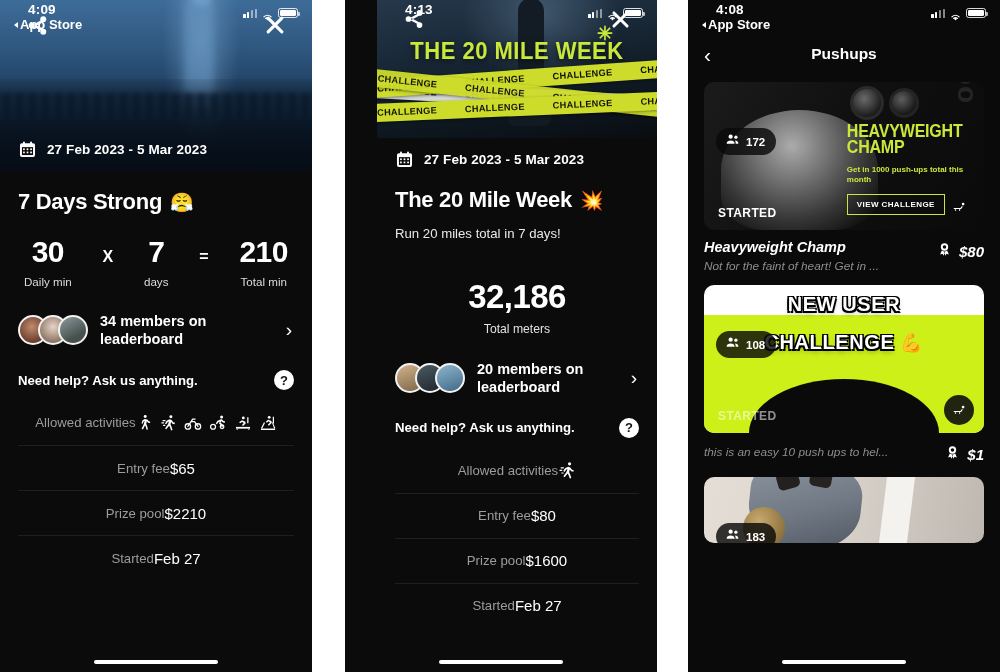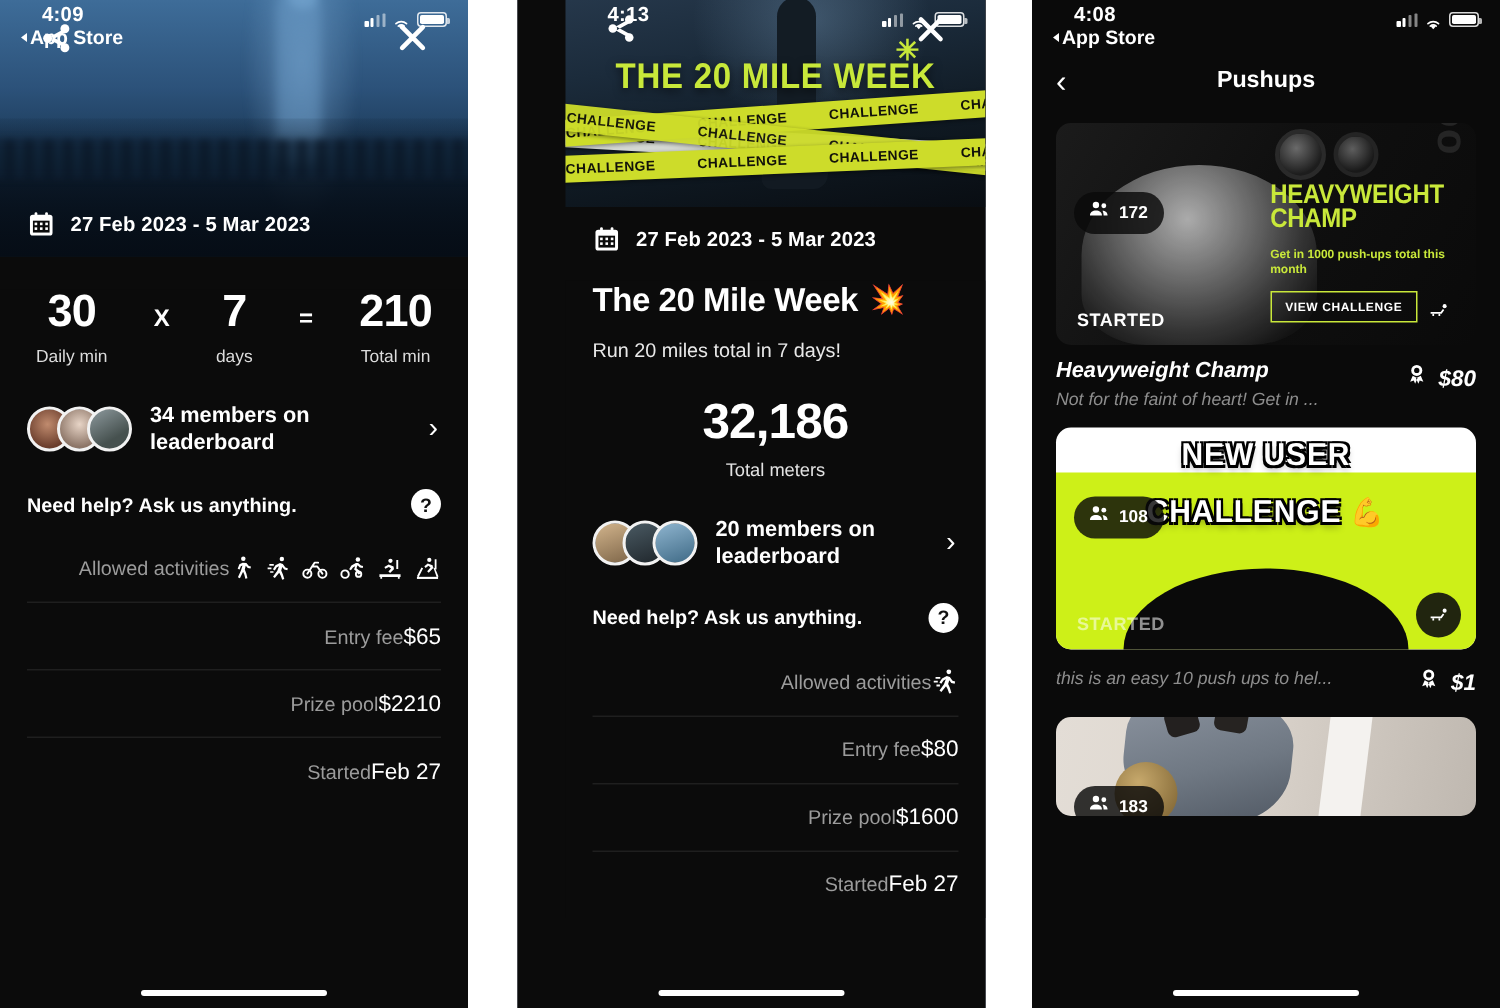--- a/index.html
+++ b/index.html
@@ -86,42 +86,42 @@
   .ch-title { font-size: 22px; font-weight: 700; letter-spacing: -.3px; margin-top: 18px; display: flex; align-items: center; gap: 8px; }
   .ch-title .emo { font-size: 19px; }
   .ch-desc { font-size: 13.2px; line-height: 1.42; color: #e9e9e9; margin-top: 12px; font-weight: 400; }
 
   .formula { display: flex; align-items: flex-start; justify-content: space-between; margin: 22px 6px 0 6px; }
   .fcell { display: flex; flex-direction: column; align-items: center; }
   .fnum { font-size: 30px; font-weight: 700; letter-spacing: -.5px; line-height: 1; }
   .flab { font-size: 11.6px; color: #dcdcdc; margin-top: 8px; }
   .fop { font-size: 16px; font-weight: 700; padding-top: 11px; }
 
-  .bignum-wrap { text-align: center; margin-top: 20px; }
+  .bignum-wrap { text-align: center; margin-top: 36px; }
   .bignum { font-size: 33px; font-weight: 700; letter-spacing: -.6px; line-height: 1; }
   .bignum-lab { font-size: 12.2px; color: #e2e2e2; margin-top: 9px; }
 
   .members { display: flex; align-items: center; gap: 12px; margin-top: 24px; cursor: pointer; }
   .avatars { display: flex; flex: none; }
   .avatars .av { width: 30px; height: 30px; border-radius: 50%; border: 2px solid #f2f2f2; margin-left: -10px; background-size: cover; }
   .avatars .av:first-child { margin-left: 0; }
   .av1 { background: radial-gradient(circle at 45% 38%, #c08b6e, #6b3e2d 70%); }
   .av2 { background: radial-gradient(circle at 50% 38%, #e7d4c6, #8d7668 72%); }
   .av3 { background: linear-gradient(150deg,#8e9a9e,#46514f 70%); }
   .av4 { background: linear-gradient(160deg,#d2b48c,#7d6548); }
   .av5 { background: linear-gradient(160deg,#4a5a63,#1f262b); }
   .av6 { background: linear-gradient(160deg,#8fb5cf,#3f6a86); }
   .members-txt { flex: 1; font-size: 14.5px; font-weight: 700; line-height: 1.25; }
   .chev { font-size: 19px; color: #fff; font-weight: 300; padding-right: 2px; }
 
   .helprow { display: flex; align-items: center; justify-content: space-between; margin-top: 22px; cursor: pointer; }
   .helprow .t { font-size: 13.2px; font-weight: 600; }
   .qmark { width: 20px; height: 20px; border-radius: 50%; background: #fff; color: #111; font-size: 13px; font-weight: 700; display: flex; align-items: center; justify-content: center; }
 
-  .listrow { display: flex; align-items: center; justify-content: flex-end; height: 45px; border-top: 1px solid #1f1f1f; }
+  .listrow { display: flex; align-items: center; justify-content: center; height: 45px; border-top: 1px solid #1f1f1f; }
   .listrow:first-of-type { border-top: none; }
   .lr-lab { font-size: 13.2px; color: #9c9c9c; }
   .lr-val { font-size: 15px; font-weight: 400; }
   .acts { display: flex; align-items: center; gap: 7px; }
   .acts svg { display: block; }
   .rows { margin-top: 10px; }
 
   
   .hero2 { position: relative; height: 172px; width: 100%; margin-top: -34px; padding-top: 34px;
            background: linear-gradient(170deg,#2c3f54 0%,#1b2b3b 40%,#0f1922 72%,#090d12 100%); overflow: hidden; }
@@ -276,20 +276,24 @@
               </g>
               <rect x="6.4" y="1.8" width="2.3" height="4.2" rx="1.1" fill="#fff"></rect>
               <rect x="15.3" y="1.8" width="2.3" height="4.2" rx="1.1" fill="#fff"></rect>
             </svg>
         </span>
         <span class="txt">27 Feb 2023 - 5 Mar 2023</span>
       </div>
     </div>
 
     <div class="body">
+      <div class="ch-title">
+        <span>7 Days Strong</span>
+        <span class="emo">😤</span>
+      </div>
 
       <div class="formula">
         <div class="fcell">
           <div class="fnum">30</div>
           <div class="flab">Daily min</div>
         </div>
         <div class="fop">X</div>
         <div class="fcell">
           <div class="fnum">7</div>
           <div class="flab">days</div>

